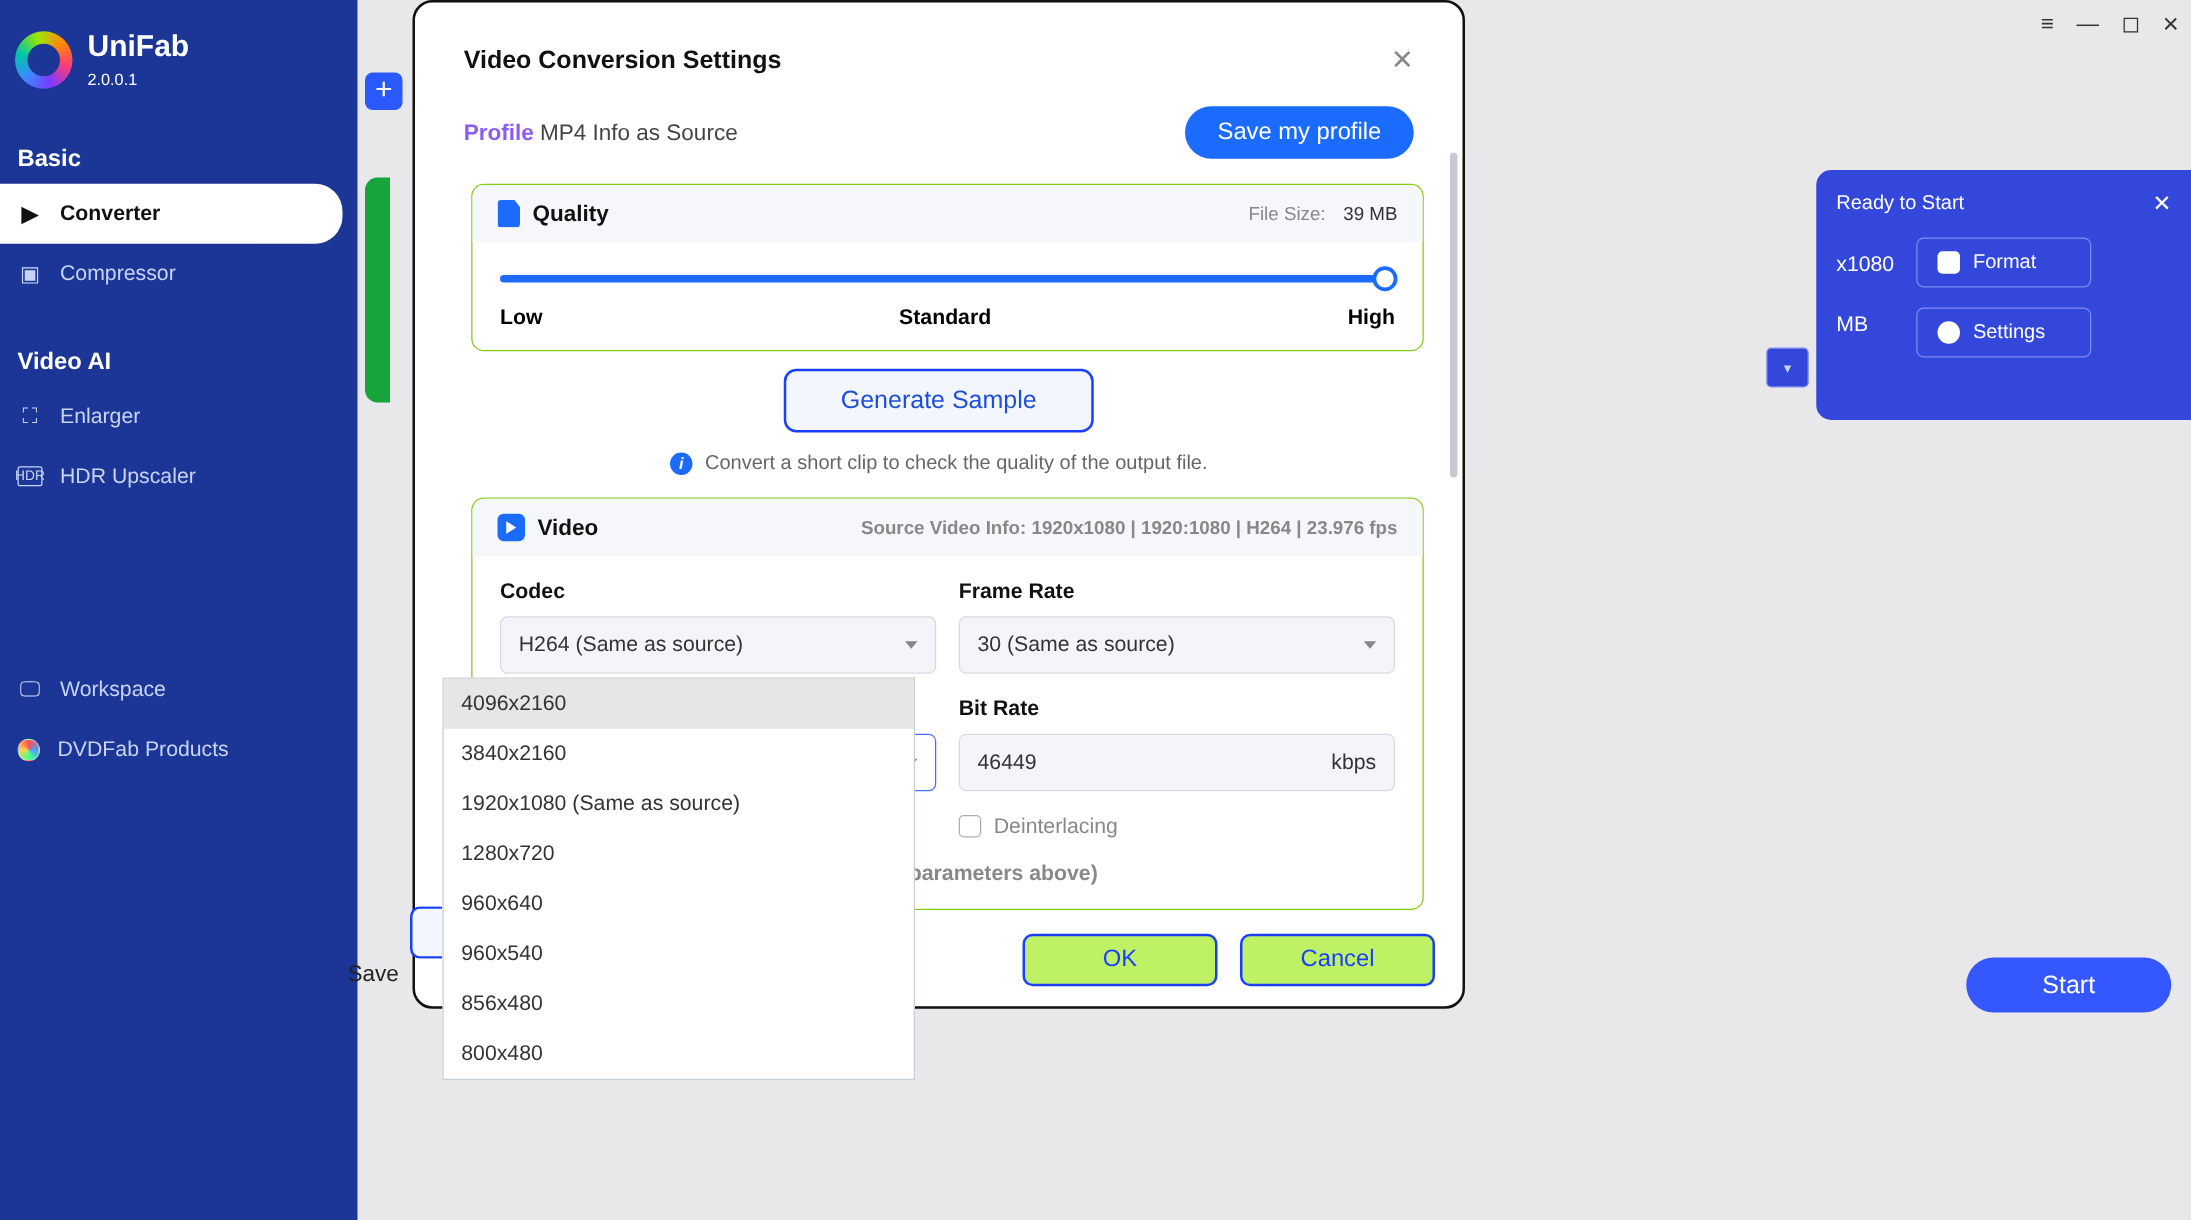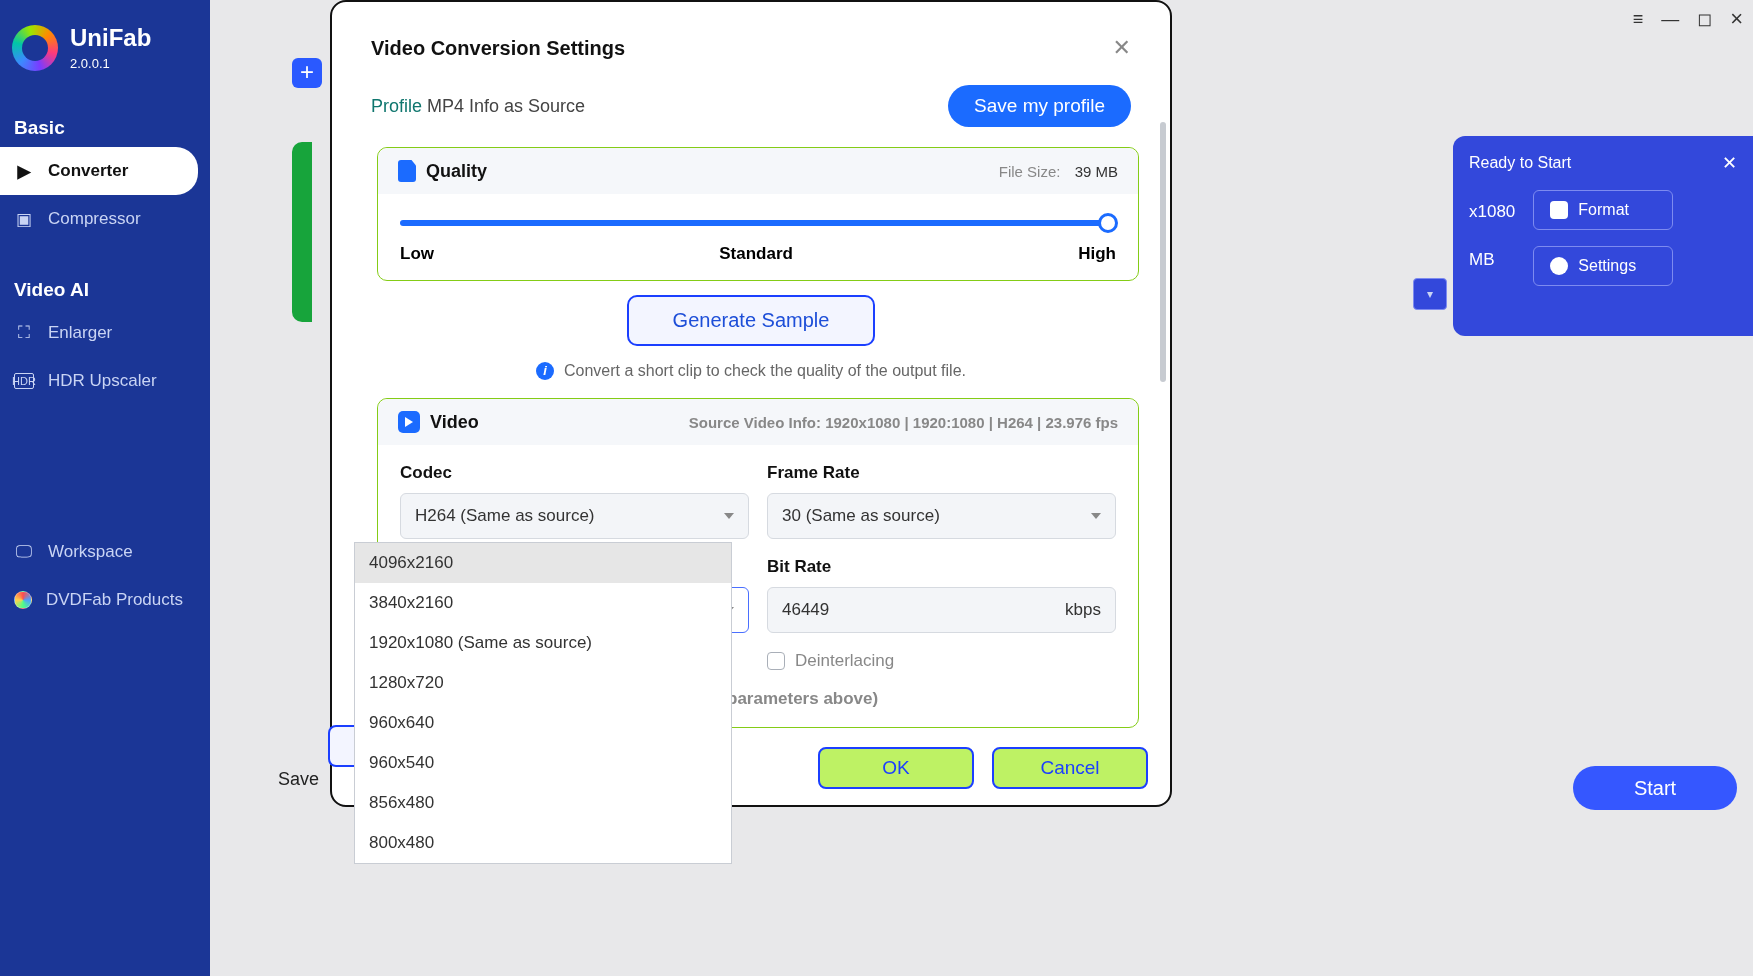--- a/index.html
+++ b/index.html
@@ -3,21 +3,21 @@
 <meta charset="utf-8">
 <style>
   * { box-sizing: border-box; margin: 0; padding: 0; font-family: Arial, Helvetica, sans-serif; }
   body { width: 1753px; height: 976px; background: #e8e8ea; overflow: hidden; position: relative; }
   
   
   .window-controls { position: absolute; top: 6px; right: 10px; display: flex; gap: 18px; align-items: center; color: #333; font-size: 18px; }
   .window-controls span { cursor: pointer; }
   
   
-  .sidebar { position: absolute; left: 0; top: 0; width: 210px; height: 976px; background: #1b3696; color: #fff; }
+  .sidebar { position: absolute; left: 0; top: 0; width: 286px; height: 976px; background: #1b3696; color: #fff; }
   .logo-block { display: flex; align-items: center; gap: 12px; padding: 24px 12px 10px 12px; }
   .logo-icon { width: 46px; height: 46px; border-radius: 50%; background: conic-gradient(from 45deg, #ff8a00, #ff3b7a, #7a3bff, #3b8aff, #00c6a7, #9be600, #ff8a00); position: relative; }
   .logo-icon::after { content:""; position:absolute; inset:10px; border-radius:50%; background:#1b3696; }
   .brand-name { font-size: 24px; font-weight: 700; }
   .brand-version { font-size: 13px; margin-top: 4px; }
   .sidebar-section { margin-top: 28px; }
   .sidebar-heading { padding: 8px 14px; font-size: 19px; font-weight: 700; }
   .sidebar-item { display: flex; align-items: center; gap: 14px; padding: 14px 14px; font-size: 17px; color: #c9d4f4; cursor: pointer; }
   .sidebar-item.active { background: #fff; color: #111; font-weight: 700; border-top-right-radius: 22px; border-bottom-right-radius: 22px; margin-right: 12px; }
   .sidebar-item .icon { width: 20px; height: 16px; display:inline-flex; align-items:center; justify-content:center; }
@@ -43,21 +43,21 @@
   
   .start-btn { position:absolute; right:16px; bottom:166px; width:164px; height:44px; background:#3557ff; color:#fff; border-radius:22px; border:none; font-size:20px; cursor:pointer;}
   
   
   .modal { position:absolute; left:330px; top:0; width:842px; height:807px; background:#fff; border:2px solid #111; border-radius:16px; padding:17px; overflow:visible;}
   .modal-header { display:flex; justify-content:space-between; align-items:center; padding:16px 22px 8px 22px;}
   .modal-title { font-size:20px; font-weight:700; color:#111;}
   .modal-close { font-size:22px; color:#888; cursor:pointer;}
   .profile-row { display:flex; justify-content:space-between; align-items:center; padding:16px 22px 20px 22px;}
   .profile-label { font-size:18px; }
-  .profile-label b { font-weight:400; color:#0f766e;}
+  .profile-label b { font-weight:700; color:#8b5cf6;}
   .profile-label span { color:#444;}
   .save-profile-btn { background:#1b6bff; color:#fff; border:none; border-radius:22px; padding:10px 26px; font-size:19px; cursor:pointer;}
   
   
   .panel-box { margin: 0 14px 14px 28px; border:1px solid #84cc16; border-radius:10px; background:#fff;}
   .panel-head { display:flex; justify-content:space-between; align-items:center; background:#f5f7fa; padding:12px 20px; border-radius:10px 10px 0 0;}
   .panel-head-left { display:flex; align-items:center; gap:10px; font-weight:700; font-size:18px; color:#111;}
   .panel-head-left .hicon { width:18px; height:22px; background:#1b6bff; border-radius:3px; clip-path: polygon(0 0, 75% 0, 100% 25%, 100% 100%, 0 100%);}
   .file-size { color:#888; font-size:15px;}
   .file-size .val { color:#333; margin-left:10px;}

